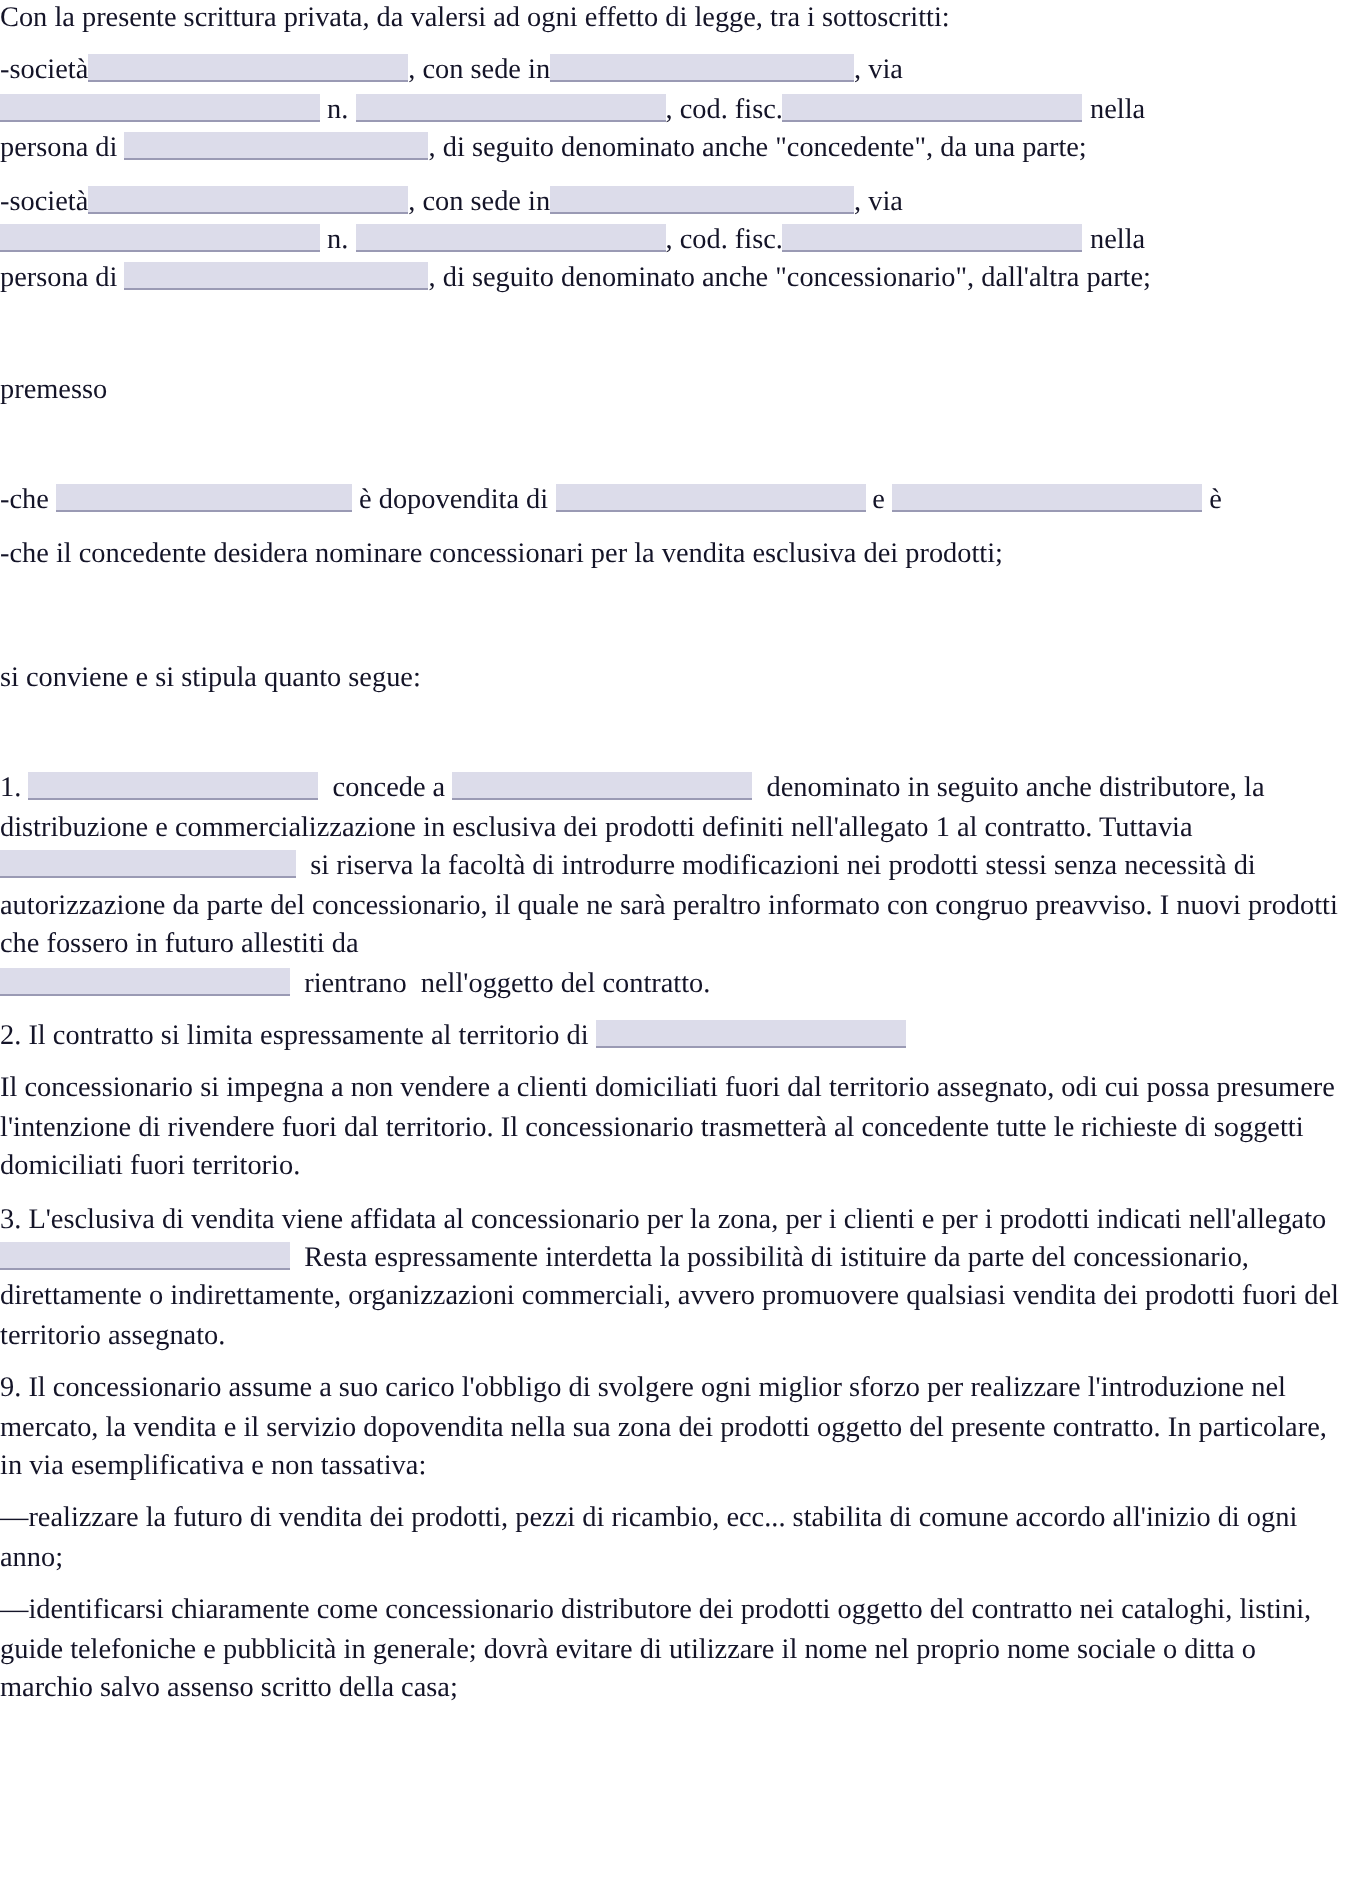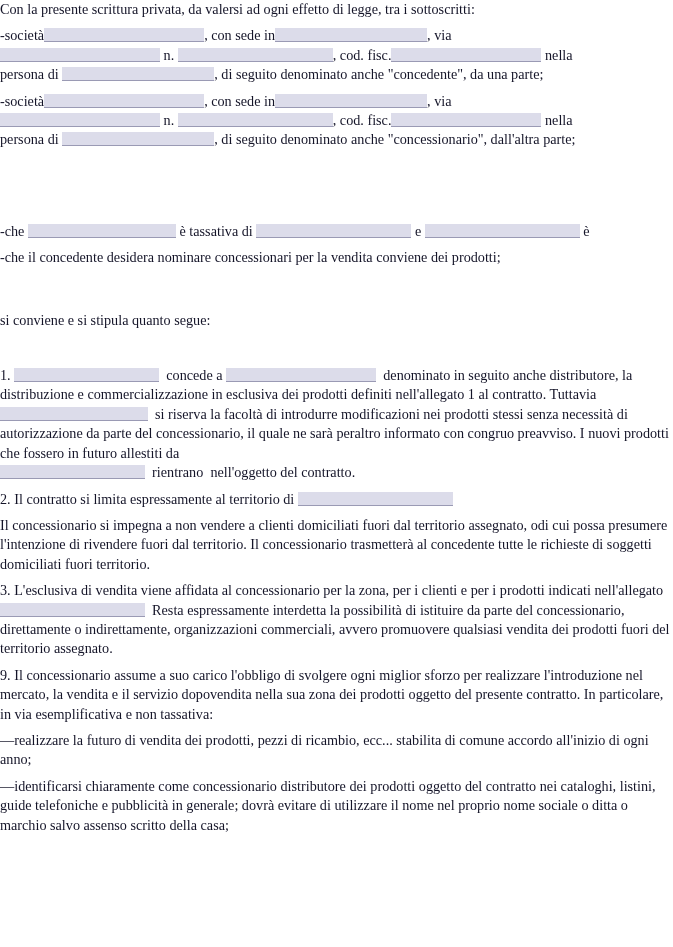--- a/index.html
+++ b/index.html
@@ -72,28 +72,29 @@
   <div class="gap-sm"></div>
 
   <div>
     <p class="para"><span>-società</span><span class="fld w160"></span><span>, con sede in</span><span class="fld w152"></span><span>, via</span></p>
     <p class="para"><span class="fld w160"></span>&nbsp;<span>n.</span>&nbsp;<span class="fld w155"></span><span>, cod. fisc.</span><span class="fld w150"></span>&nbsp;<span>nella</span></p>
     <p class="para"><span>persona di</span>&nbsp;<span class="fld w152"></span><span>, di seguito denominato anche "concessionario", dall'altra parte;</span></p>
   </div>
 
   <div class="gap-xl"></div>
 
+  <p class="para">premesso</p>
 
   <div class="gap-xl"></div>
 
-  <p class="para"><span>-che</span>&nbsp;<span class="fld w148"></span>&nbsp;<span>è tassativa di</span>&nbsp;<span class="fld w155"></span>&nbsp;<span>e</span>&nbsp;<span class="fld w155"></span>&nbsp;<span>è</span><br></p>
+  <p class="para"><span>-che</span>&nbsp;<span class="fld w148"></span>&nbsp;<span>è dopovendita di</span>&nbsp;<span class="fld w155"></span>&nbsp;<span>e</span>&nbsp;<span class="fld w155"></span>&nbsp;<span>è</span><br></p>
 
   <div class="gap-sm"></div>
 
-  <p class="para">-che il concedente desidera nominare concessionari per la vendita conviene dei prodotti;</p>
+  <p class="para">-che il concedente desidera nominare concessionari per la vendita esclusiva dei prodotti;</p>
 
   <div class="gap-sm"></div>
 
 
   <div class="gap-xl"></div>
 
   <p class="para">si conviene e si stipula quanto segue:</p>
 
   <div class="gap-xl"></div>
 

